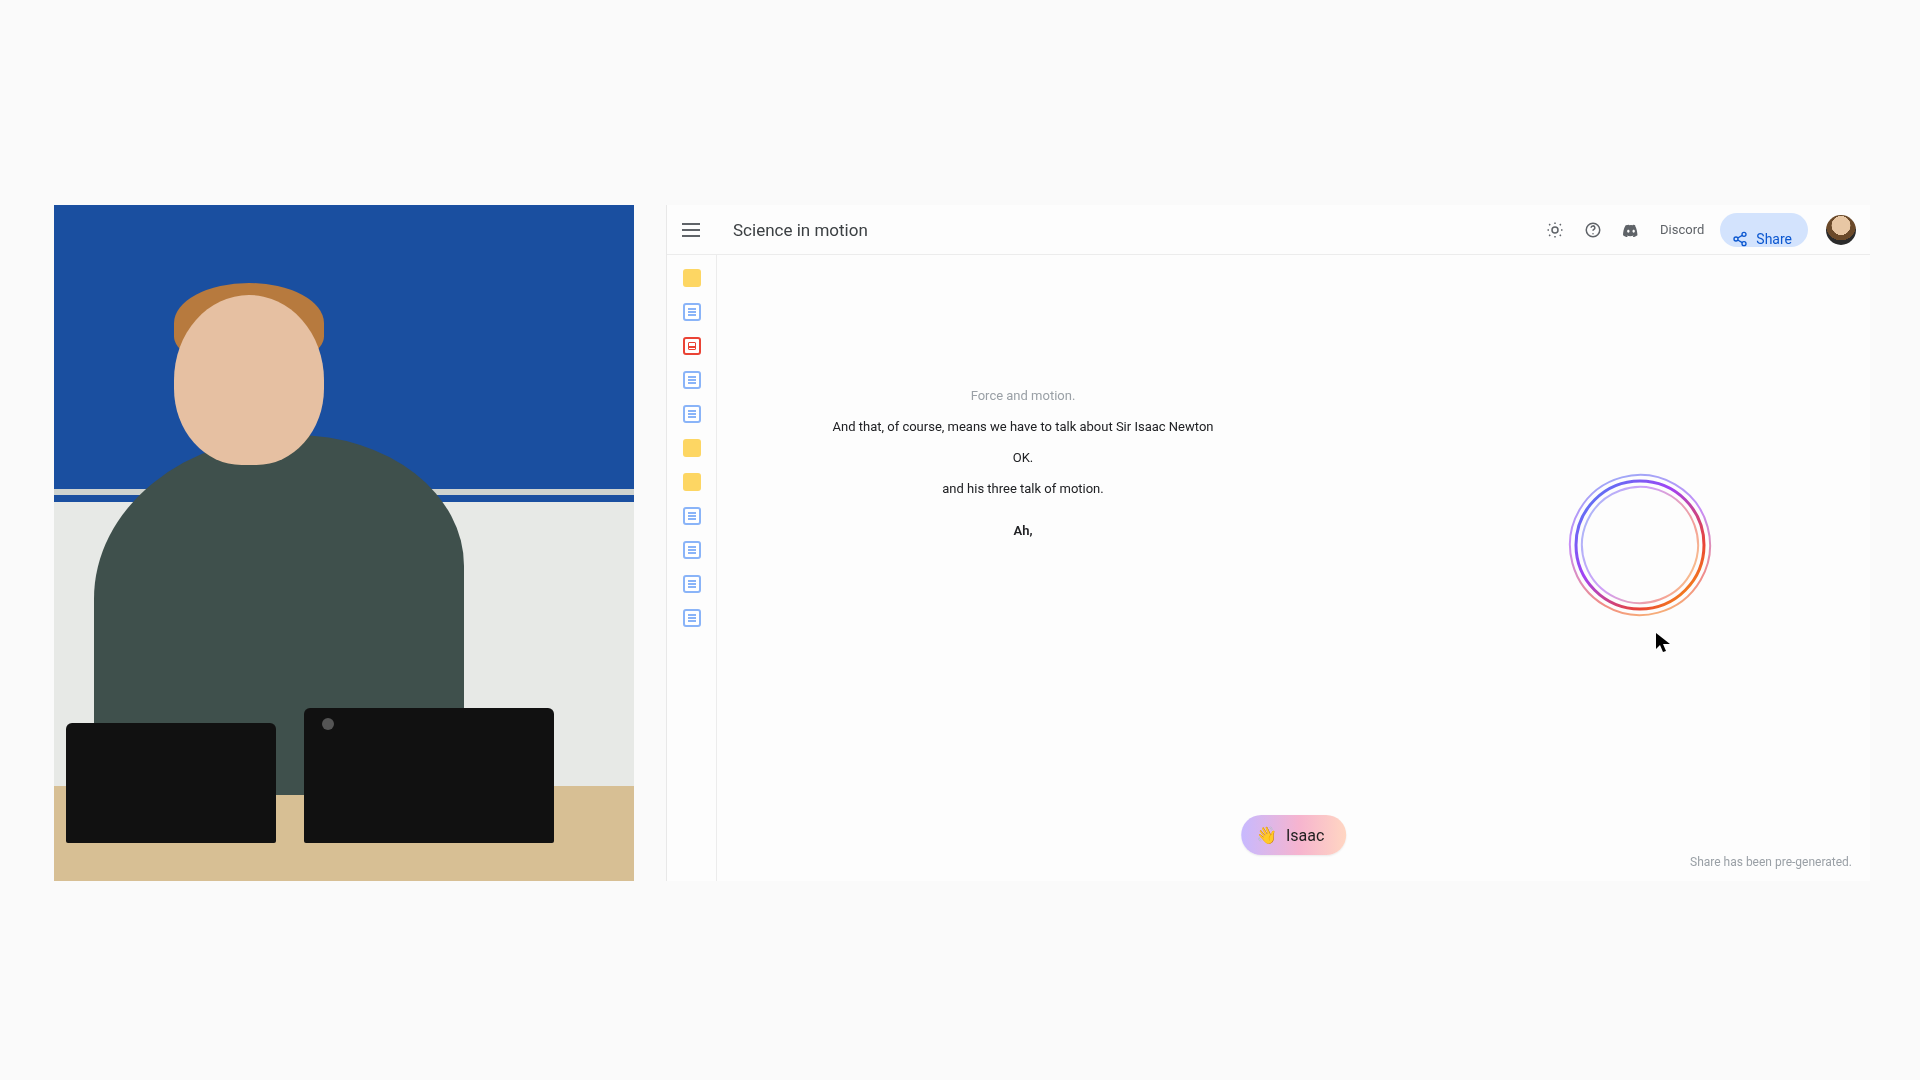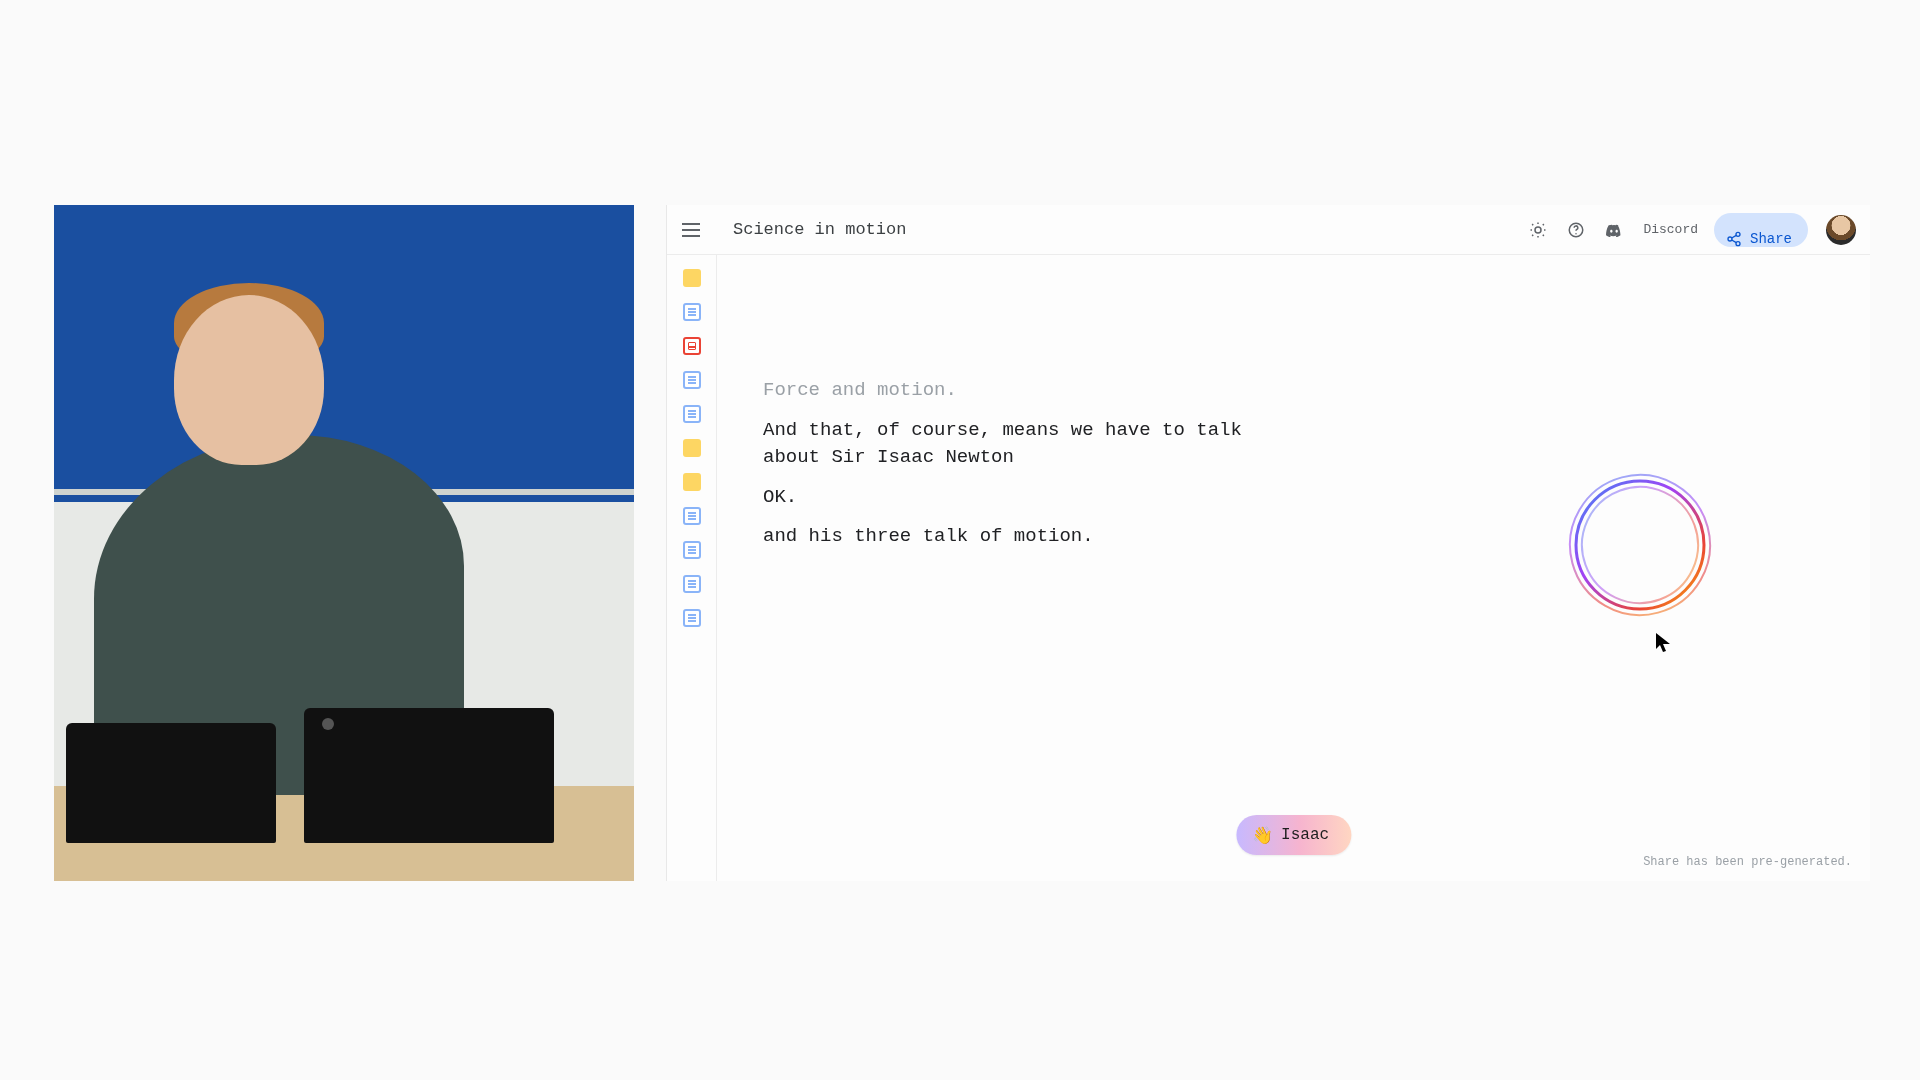--- a/index.html
+++ b/index.html
@@ -1,18 +1,18 @@
 <!DOCTYPE html>
 <html><head>
 <meta charset="utf-8">
 <style>
   * { box-sizing: border-box; margin: 0; padding: 0; }
   html, body { width: 1920px; height: 1080px; background: #fafafa; font-family: -apple-system, "Segoe UI", Roboto, Arial, sans-serif; overflow: hidden; }
 
-  .stage { position: relative; width: 1920px; height: 1080px; font-family: Liberation Mono, monospace; }
+  .stage { position: relative; width: 1920px; height: 1080px; }
 
   
   .video-panel {
     position: absolute;
     left: 54px; top: 205px;
     width: 580px; height: 676px;
     background: #e8e4da;
     overflow: hidden;
   }
   .vp-sky { position:absolute; left:0; top:0; width:100%; height:44%; background:#1a4fa0; }
@@ -95,23 +95,23 @@
   .src.red    { background:#fff; border:2px solid #ea4335; position:relative; }
   .src.red::before { content:""; position:absolute; inset:3px; border:1.5px solid #ea4335; border-radius:1px; }
   .src.red::after  { content:""; position:absolute; left:3px; right:3px; top:50%; height:1.5px; background:#ea4335; }
 
   
   .content {
     position:absolute; left:50px; top:50px; right:0; bottom:0;
   }
 
   .transcript {
-    position:absolute; left:46px; top:122px; width:520px;
+    position:absolute; left:46px; top:132px; width:520px;
     display:flex; flex-direction:column; gap:12px;
-    color:#202124; font-size:19px; line-height:1.45;
+    color:#202124; font-size:13px; line-height:1.45;text-align:center;
   }
   .t-context { color:#9aa0a6; }
   .t-bold { font-weight:600; }
 
   
   .orb-wrap {
     position:absolute; right:150px; top:210px;
     width:160px; height:160px;
   }
   .orb-wrap svg { width:100%; height:100%; }
@@ -215,20 +215,21 @@
 
     <div class="content">
 
       <div class="transcript">
         <div class="t-context">Force and motion.</div>
         <div id="t-lines">
             <div style="margin-bottom: 12px;">And that, of course, means we have to talk about Sir Isaac Newton</div>
             <div style="margin-bottom: 12px;">OK.</div>
             <div style="margin-bottom: 12px;">and his three talk of motion.</div>
           </div>
+        <div class="t-bold">Ah,</div>
       </div>
 
       <div class="orb-wrap">
         <svg viewBox="0 0 160 160">
           <defs>
             <linearGradient id="g1" x1="0" y1="0" x2="1" y2="1">
               <stop offset="0%" stop-color="#4285f4"></stop>
               <stop offset="40%" stop-color="#a142f4"></stop>
               <stop offset="75%" stop-color="#ea4335"></stop>
               <stop offset="100%" stop-color="#fbbc04"></stop>

